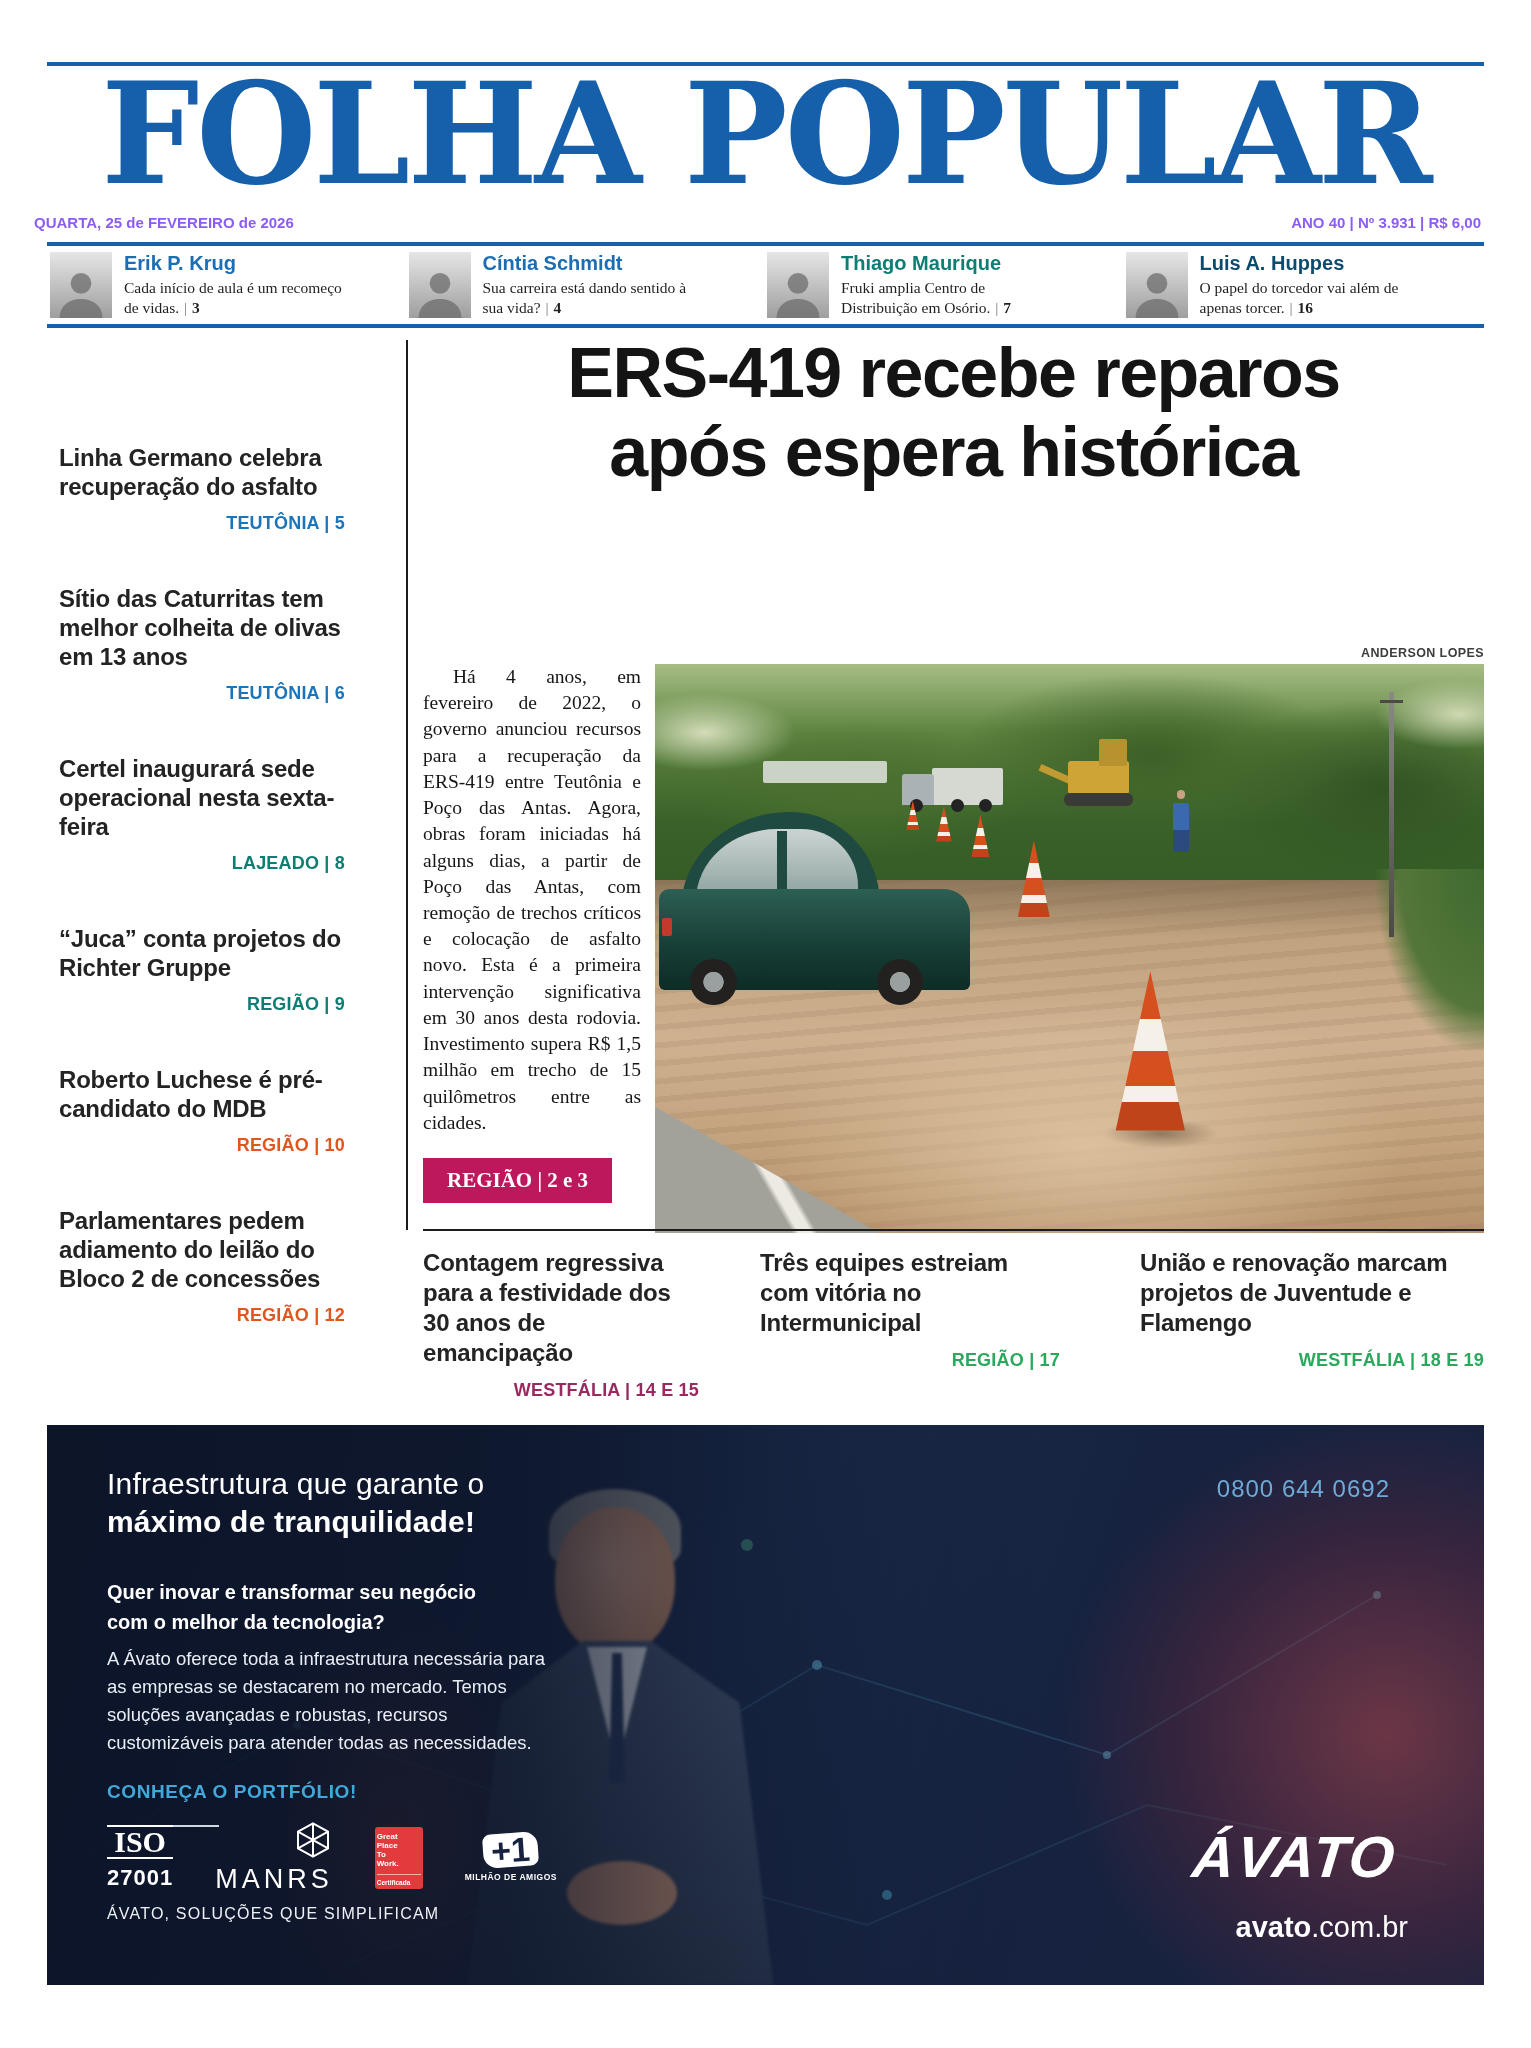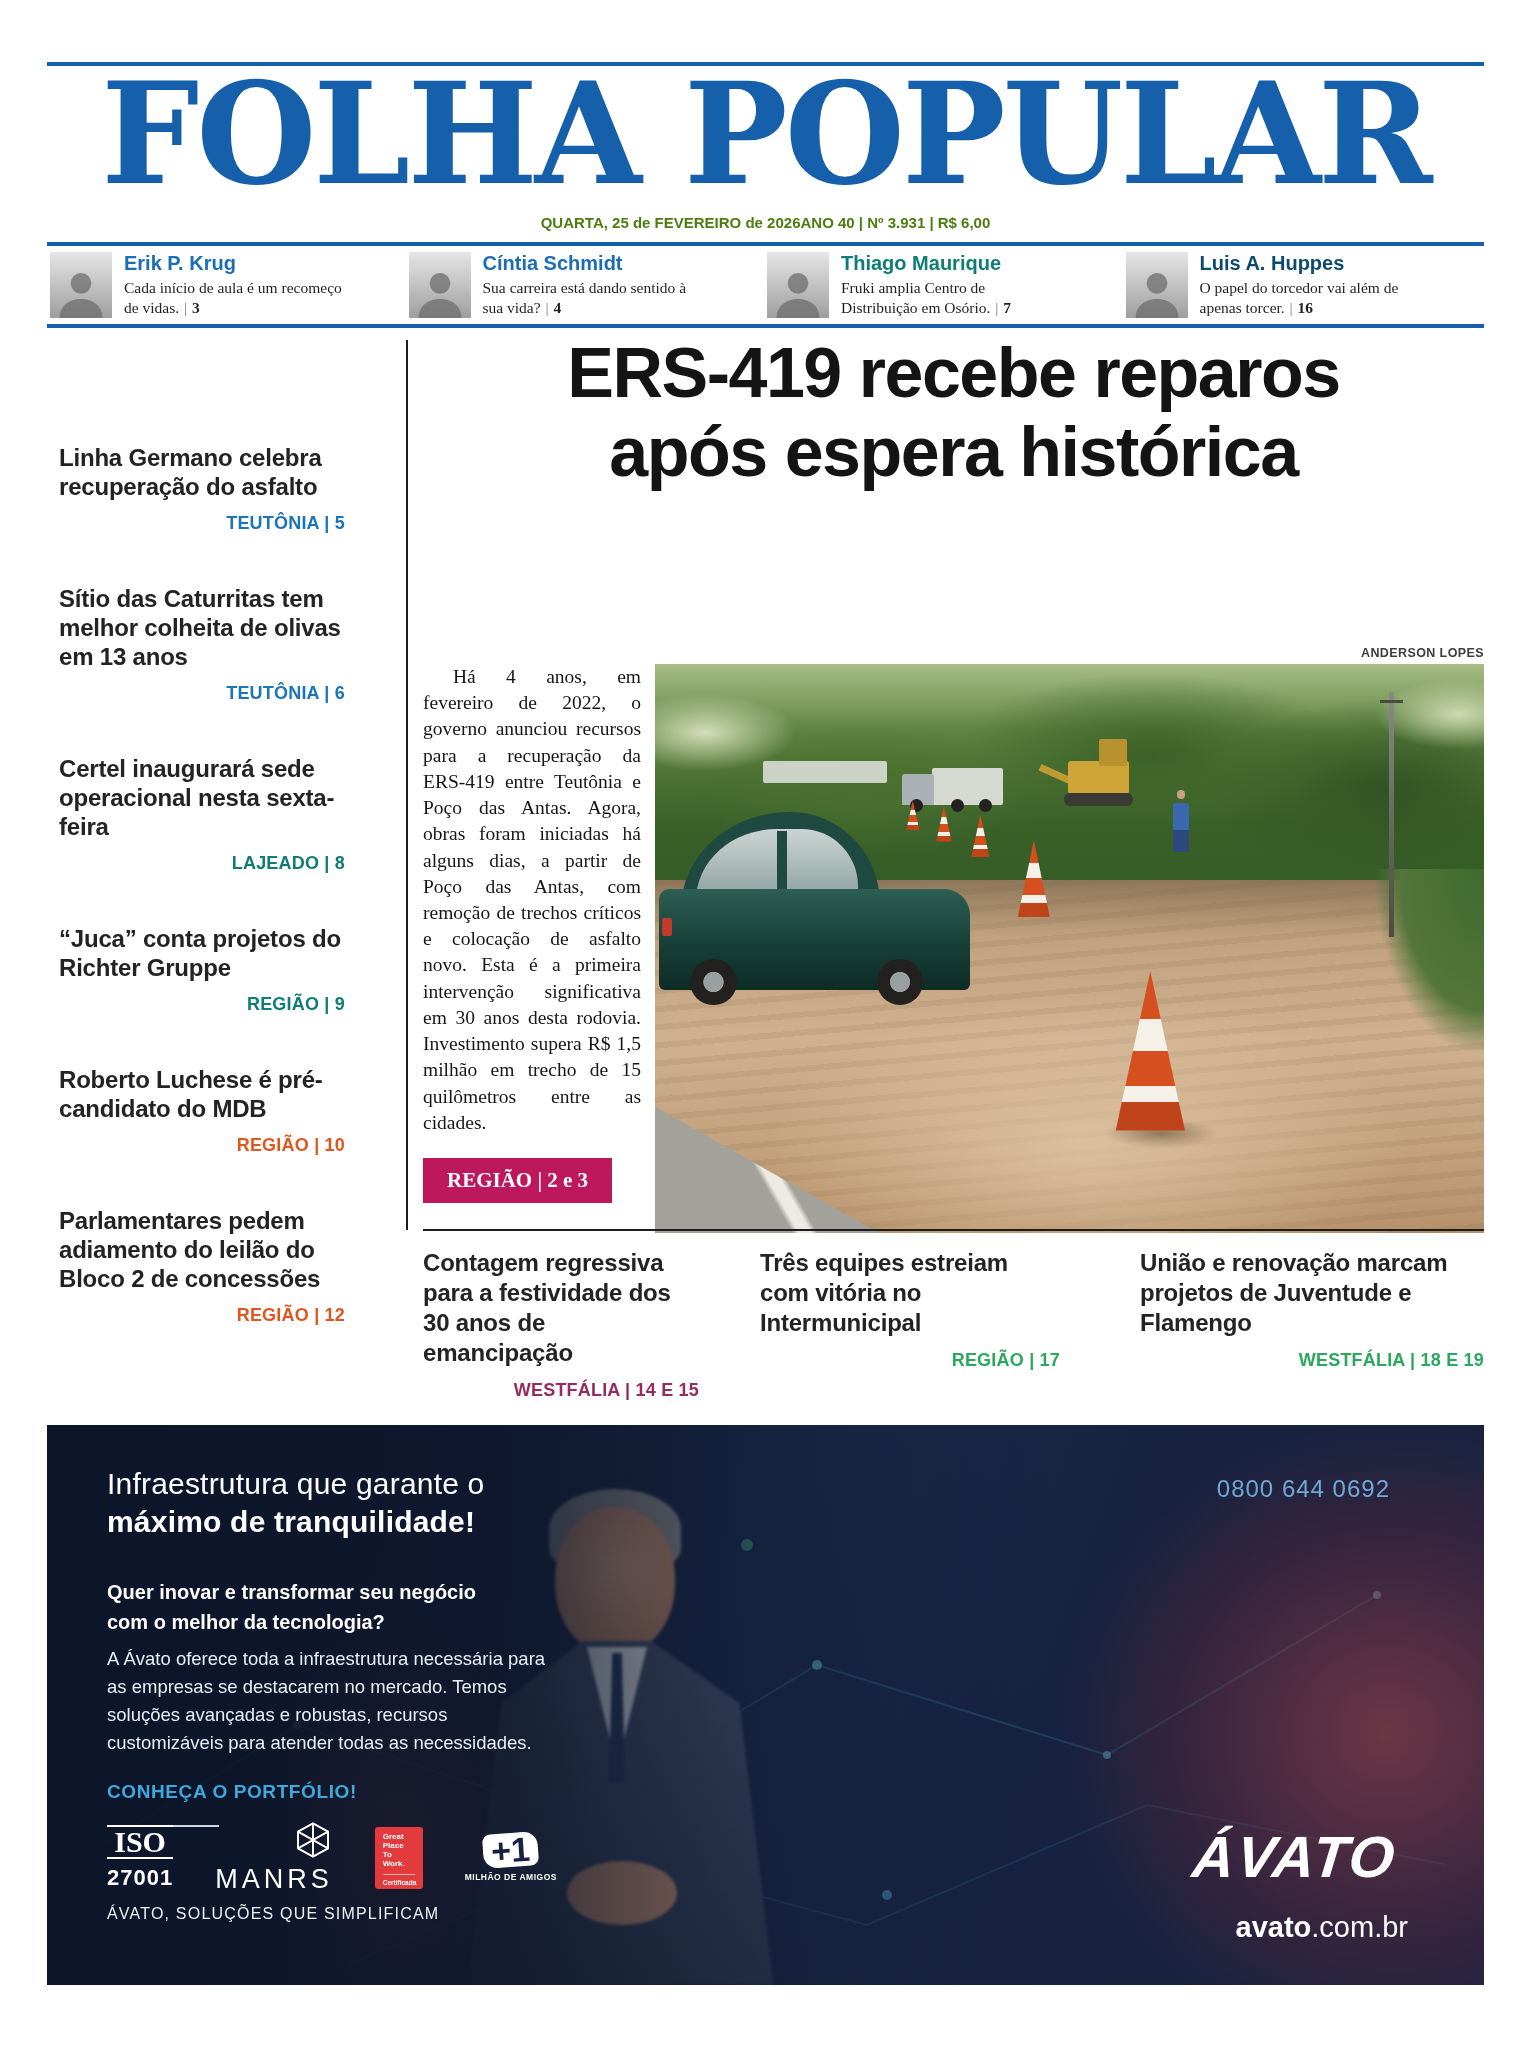--- a/index.html
+++ b/index.html
@@ -10,22 +10,22 @@
   
   .rule { position:absolute; left:47px; right:47px; height:4px; }
   .rule.r1 { top:62px; }
   .rule.r2 { top:242px; }
   .rule.r3 { top:324px; }
 
   
   .masthead { position:absolute; top:58px; left:47px; right:47px; text-align:center;
               font-family:"DejaVu Serif", serif; font-weight:800; font-size:138px; line-height:1.1;
               letter-spacing:-3px; transform:scaleY(1.02); }
-  .dateline { position:absolute; top:214px; left:50px; right:50px; display:flex; justify-content:center;
-              font-size:15px; font-weight:700; color:#4d7c0f; }
+  .dateline { position:absolute; top:214px; left:34px; right:50px; display:flex; justify-content:space-between;
+              font-size:15px; font-weight:700; color:#8b5cf6; }
 
   
   .columnists { position:absolute; top:252px; left:50px; right:47px; display:flex; }
   .columnist { flex:1; display:flex; gap:12px; align-items:flex-start; }
   .avatar { width:62px; height:66px; flex:0 0 62px; background:linear-gradient(180deg,#e6e6e6,#9e9e9e);
             display:flex; align-items:flex-end; justify-content:center; overflow:hidden; }
   .avatar svg { width:54px; height:54px; opacity:.75; }
   .col-name { font-size:20px; font-weight:700; line-height:1.1; margin-bottom:4px; }
   .col-blurb { font-family:"Liberation Serif", serif; font-size:15.5px; line-height:1.28; color:#1f1f1f; width:218px; }
   .col-blurb b { font-weight:700; }
@@ -143,21 +143,21 @@
   .ad-cta { margin-top:24px; font-size:19px; font-weight:800; letter-spacing:.6px; }
   .ad-line { margin-top:22px; width:112px; height:2px; background:#cfd6e0; }
   .ad-logos { position:absolute; left:60px; top:395px; display:flex; align-items:center; gap:42px; z-index:3; }
   .iso { text-align:center; color:#fff; }
   .iso-top { font-family:"Liberation Serif", serif; font-weight:800; font-size:30px; line-height:26px;
              border-top:2px solid #fff; border-bottom:2px solid #fff; padding:2px 6px; }
   .iso-bot { font-weight:800; font-size:22px; margin-top:6px; letter-spacing:1px; }
   .manrs { display:flex; flex-direction:column; align-items:flex-end; gap:4px; }
   .manrs-word { font-size:27px; letter-spacing:4px; color:#fff; font-weight:400; }
   .gptw { width:48px; height:62px; background:#e23a3d; border-radius:3px; color:#fff; font-size:8px; line-height:9px;
-          font-weight:700; padding:5px 8px; text-align:left; }
+          font-weight:700; padding:5px 2px; text-align:left; }
   .gptw .cert { margin-top:6px; font-size:6.5px; border-top:1px solid rgba(255,255,255,.6); padding-top:3px; }
   .milhao { text-align:center; color:#fff; }
   .milhao-mark { font-size:34px; font-weight:800; line-height:30px; background:#fff; color:#16223f; padding:2px 8px;
                  border-radius:8px 14px 8px 14px; display:inline-block; transform:rotate(-4deg); }
   .milhao-txt { font-size:8.5px; font-weight:700; letter-spacing:.5px; margin-top:5px; }
   .ad-tagline { position:absolute; left:60px; top:480px; font-size:16px; letter-spacing:1.2px; color:#eef1f6; z-index:3; }
   .ad-phone { position:absolute; right:94px; top:50px; font-size:24px; color:#6fa9d6; letter-spacing:1px; z-index:3; }
   .avato-logo { position:absolute; right:88px; top:398px; font-size:58px; font-weight:800; font-style:italic;
                 letter-spacing:2px; color:#fff; z-index:3; transform:skewX(-6deg); }
   .avato-site { position:absolute; right:76px; top:486px; font-size:29px; color:#fff; z-index:3; }

